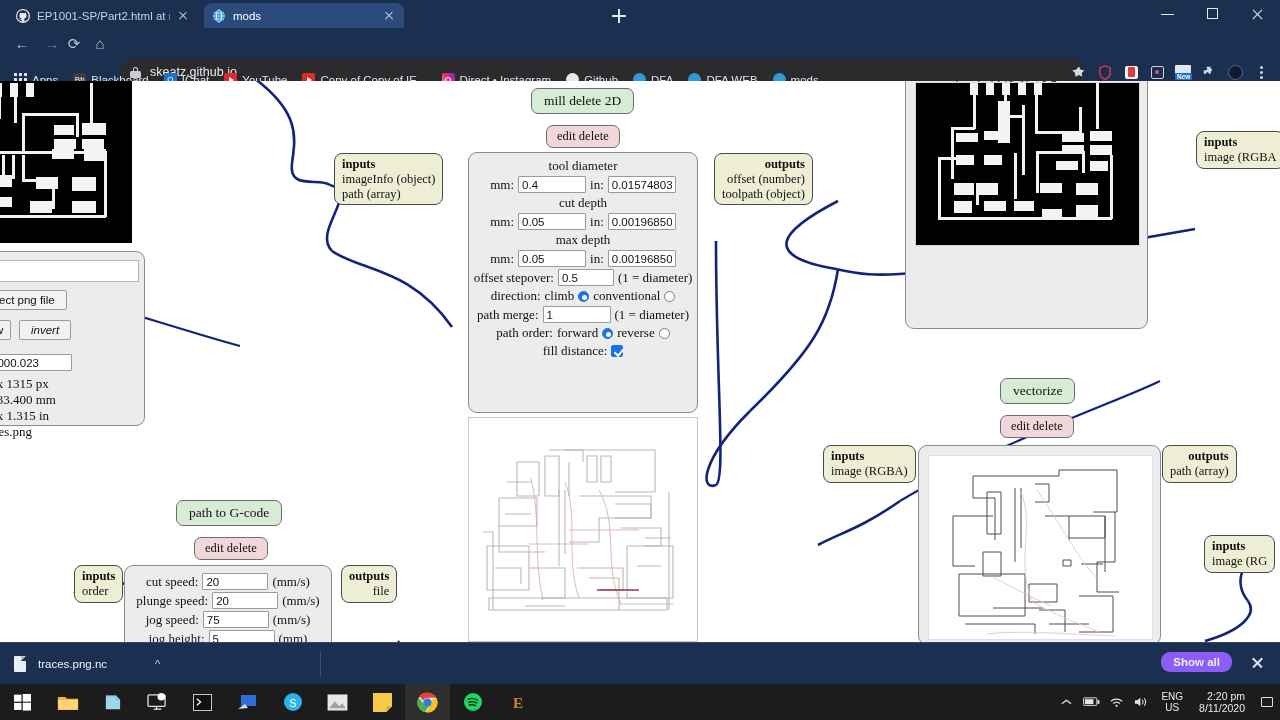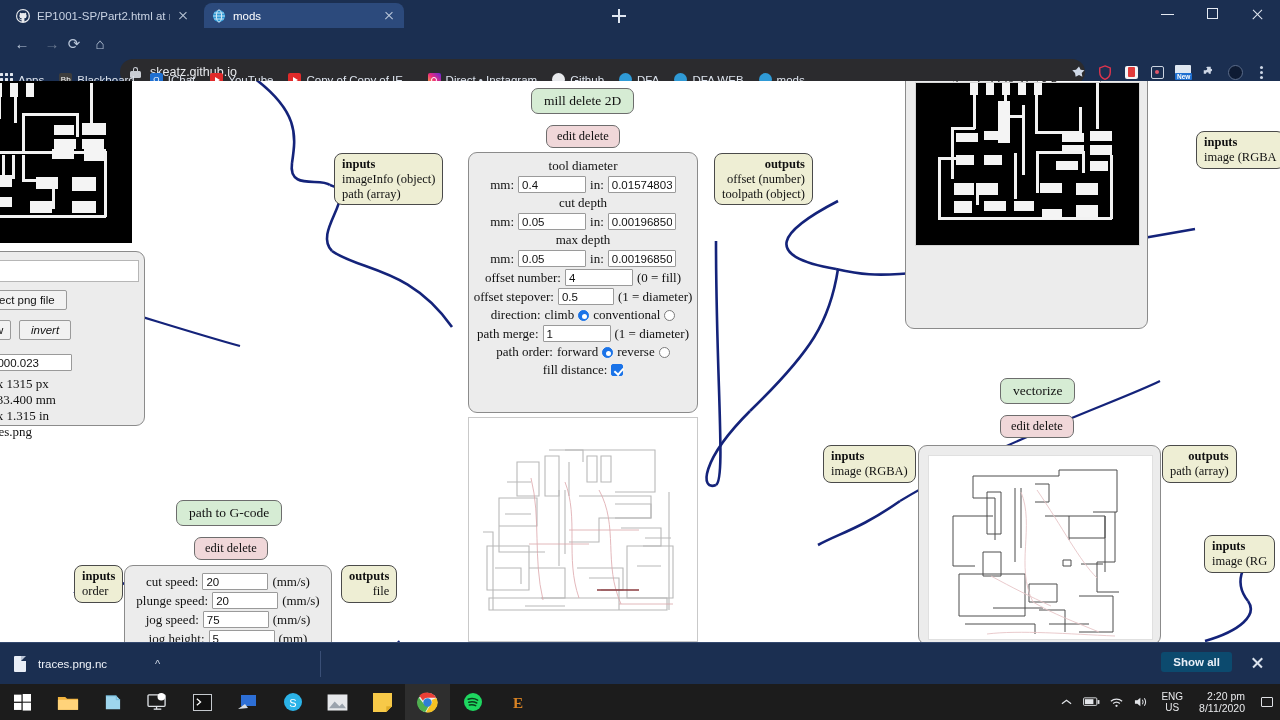--- a/index.html
+++ b/index.html
@@ -51,21 +51,21 @@
     position:absolute; left:120px; top:31px; width:965px; height:26px;
     background:#2b2b2e; border-radius:13px; display:flex; align-items:center; padding:0 10px;
   }
   .lock { width:11px; height:11px; margin-right:9px; position:relative; flex:0 0 11px; }
   .lock .body { position:absolute; left:0; bottom:0; width:11px; height:7px; background:#c9cdd4; border-radius:1.5px; }
   .lock .shackle { position:absolute; left:2.6px; top:0; width:5.8px; height:6px; border:1.6px solid #c9cdd4; border-bottom:none; border-radius:3px 3px 0 0; }
   .url { font-size:12.5px; color:#e8eaed; }
   .omni-icons { position:absolute; right:0; top:31px; height:26px; display:flex; align-items:center; }
   .oi { width:26px; height:26px; position:relative; display:flex; align-items:center; justify-content:center; font-size:13px; }
 
-  .bookmarkbar { position:absolute; left:0; top:60px; width:1280px; height:39px; display:flex; align-items:center; }
+  .bookmarkbar { position:absolute; left:0; top:60px; width:1280px; height:39px; display:flex; align-items:center; padding-left:14px; }
   .bm { display:flex; align-items:center; margin-right:15px; font-size:11.5px; color:#dde4ee; white-space:nowrap; }
   .bm-ico { width:13px; height:13px; margin-right:5px; flex:0 0 13px; position:relative; border-radius:2px; }
   .apps-grid { width:13px; height:13px; position:relative; }
   .apps-grid span { position:absolute; width:3px; height:3px; background:#e2e7ef; border-radius:0.5px; }
 
   
   .page { position:absolute; left:0; top:81px; width:1280px; height:561px; background:#ffffff; overflow:hidden; }
   .wires { position:absolute; left:0; top:0; width:1280px; height:561px; }
 
   .node-title {
@@ -113,21 +113,21 @@
   .pad { position:absolute; background:#f4f4f4; }
 
   
   .dlbar { position:absolute; left:0; top:642px; width:1280px; height:42px; background:#1b2f51; border-top:1px solid #34496f; display:flex; align-items:center; }
   .dlitem { display:flex; align-items:center; margin-left:14px; }
   .dl-fileicon { width:12px; height:16px; background:#e9eef6; border-radius:1px; position:relative; margin-right:12px; }
   .dl-fileicon::after { content:""; position:absolute; right:0; top:0; border-left:5px solid #b9c4d6; border-bottom:5px solid #1b2f51; }
   .dl-name { font-size:11.5px; color:#eef2f8; }
   .dl-caret { margin-left:48px; color:#cfd8e6; font-size:11px; }
   .dl-sep { position:absolute; left:320px; top:8px; width:1px; height:26px; background:#3a4f76; }
-  .showall { position:absolute; right:48px; top:9px; font-size:11.5px; font-weight:bold; color:#e9eff7; background:#0c4a6e; padding:4px 12px; border-radius:3px; }
+  .showall { position:absolute; right:48px; top:9px; font-size:11.5px; font-weight:bold; color:#e9eff7; background:#8b5cf6; padding:4px 12px; border-radius:9px; }
   .dl-close { position:absolute; right:16px; top:13px; width:14px; height:14px; }
   .dl-close::before, .dl-close::after { content:""; position:absolute; left:1px; top:6.4px; width:13px; height:1.5px; background:#dde4ee; }
   .dl-close::before { transform:rotate(45deg); }
   .dl-close::after  { transform:rotate(-45deg); }
 
   
   .taskbar { position:absolute; left:0; top:684px; width:1280px; height:36px; background:#1c1c1c; display:flex; align-items:center; }
   .tb-item { width:45px; height:36px; display:flex; align-items:center; justify-content:center; position:relative; }
   .tb-item.active { background:#2e2e2e; }
   .tray { position:absolute; right:0; top:0; height:36px; display:flex; align-items:center; color:#e9eaec; }
@@ -396,25 +396,20 @@
         <input type="text" style="width: 68px;" value="0.05">
         <span>in:</span>
         <input type="text" style="width: 68px;" value="0.001968503">
       </div>
       <div class="ctr">max depth</div>
       <div class="row">
         <span>mm:</span>
         <input type="text" style="width: 68px;" value="0.05">
         <span>in:</span>
         <input type="text" style="width: 68px;" value="0.001968503">
-      </div>
-      <div class="row">
-        <span>offset number:</span>
-        <input type="text" style="width: 68px;" value="4">
-        <span>(0 = fill)</span>
       </div>
       <div class="row">
         <span>offset stepover:</span>
         <input type="text" style="width: 56px;" value="0.5">
         <span>(1 = diameter)</span>
       </div>
       <div class="row">
         <span>direction:</span>
         <span>climb</span>
         <span class="radio on"></span>

